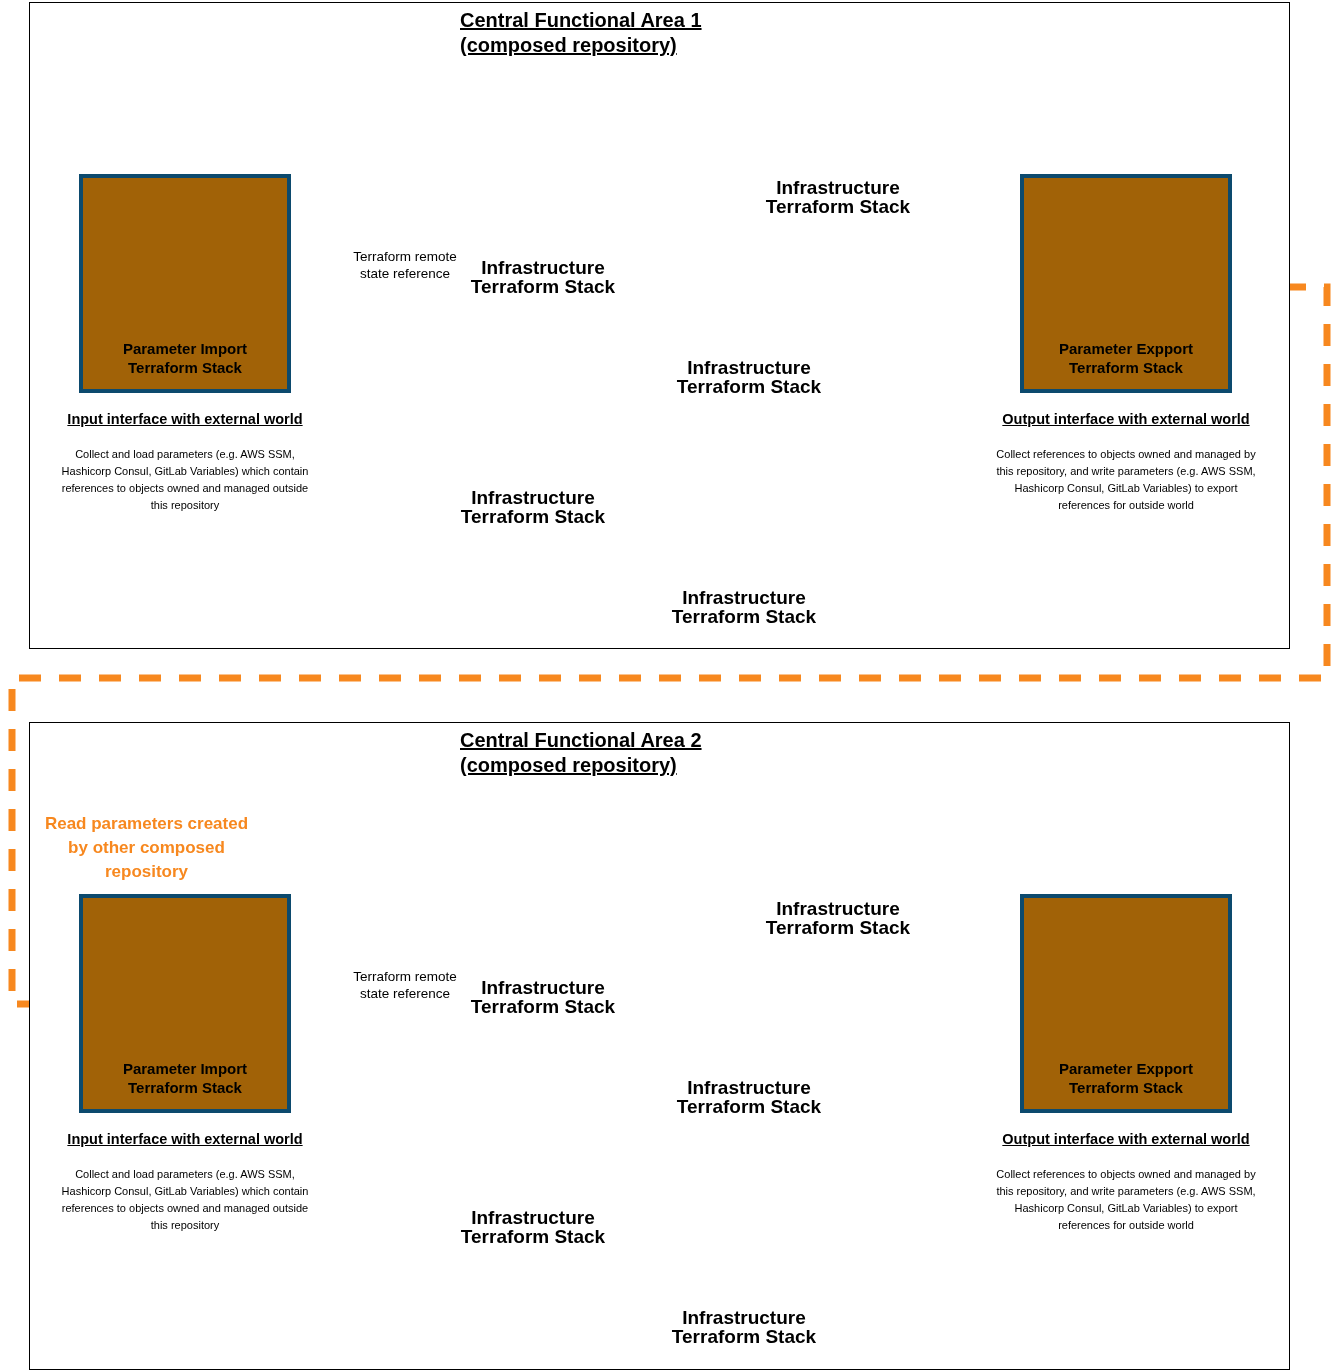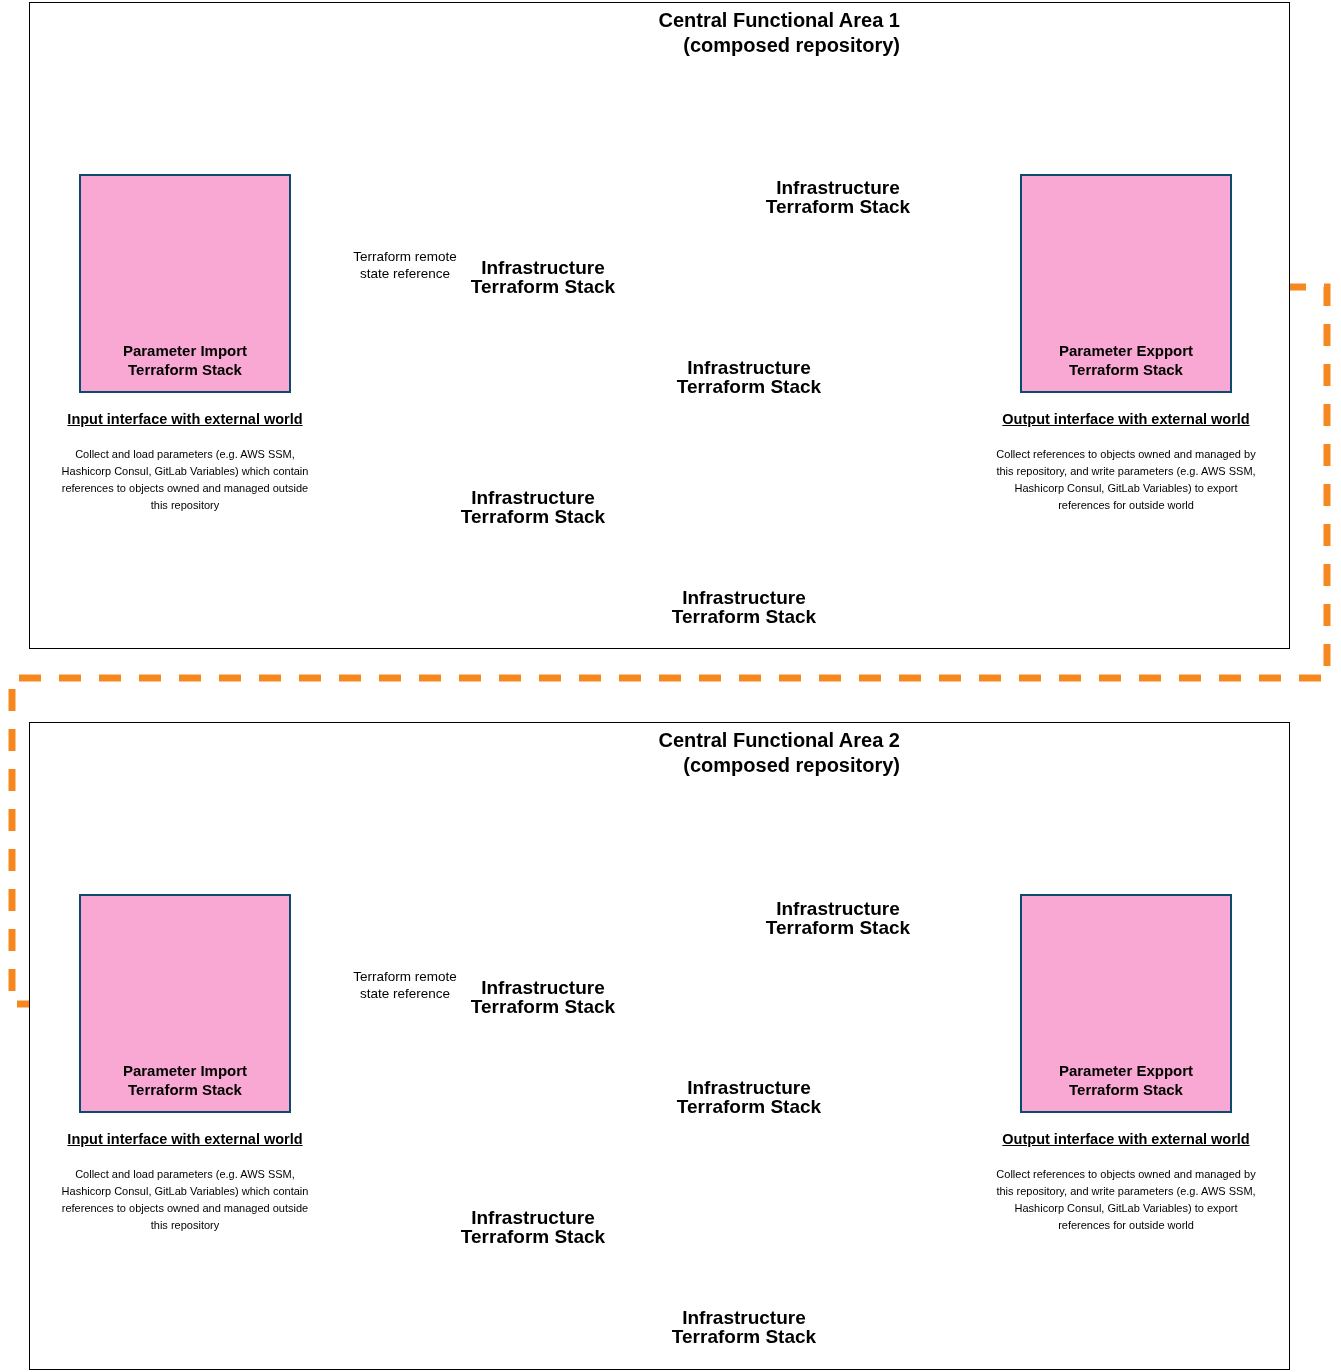--- a/index.html
+++ b/index.html
@@ -18,31 +18,32 @@
     background: #ffffff;
   }
   .area-box {
     position: absolute;
     border: 1px solid #000000;
     background: #ffffff;
     box-sizing: border-box;
   }
   .area-title {
     position: absolute;
-    text-align: right;
+    text-align: left;
     font-weight: bold;
     font-size: 20px;
     line-height: 25px;
     color: #000000;
     white-space: pre-line;
+    text-decoration: underline;
   }
   .param-box {
     position: absolute;
-    background: #f9a8d4;
-    border: 2px solid #0c4a6e;
+    background: #a16207;
+    border: 4px solid #0c4a6e;
     box-sizing: border-box;
   }
   .param-box-label {
     position: absolute;
     left: 0;
     right: 0;
     bottom: 12px;
     text-align: center;
     font-weight: bold;
     font-size: 15px;
@@ -283,14 +284,17 @@
 Terraform Stack</div>
   <div class="stack-label" style="left:453px; top:978px; width:180px;">Infrastructure
 Terraform Stack</div>
   <div class="stack-label" style="left:659px; top:1078px; width:180px;">Infrastructure
 Terraform Stack</div>
   <div class="stack-label" style="left:443px; top:1208px; width:180px;">Infrastructure
 Terraform Stack</div>
   <div class="stack-label" style="left:654px; top:1308px; width:180px;">Infrastructure
 Terraform Stack</div>
 
+  <div class="orange-note" style="left:24px; top:812px; width:245px;">Read parameters created
+by other composed
+repository</div>
 
 </div>
 
 </body></html>

